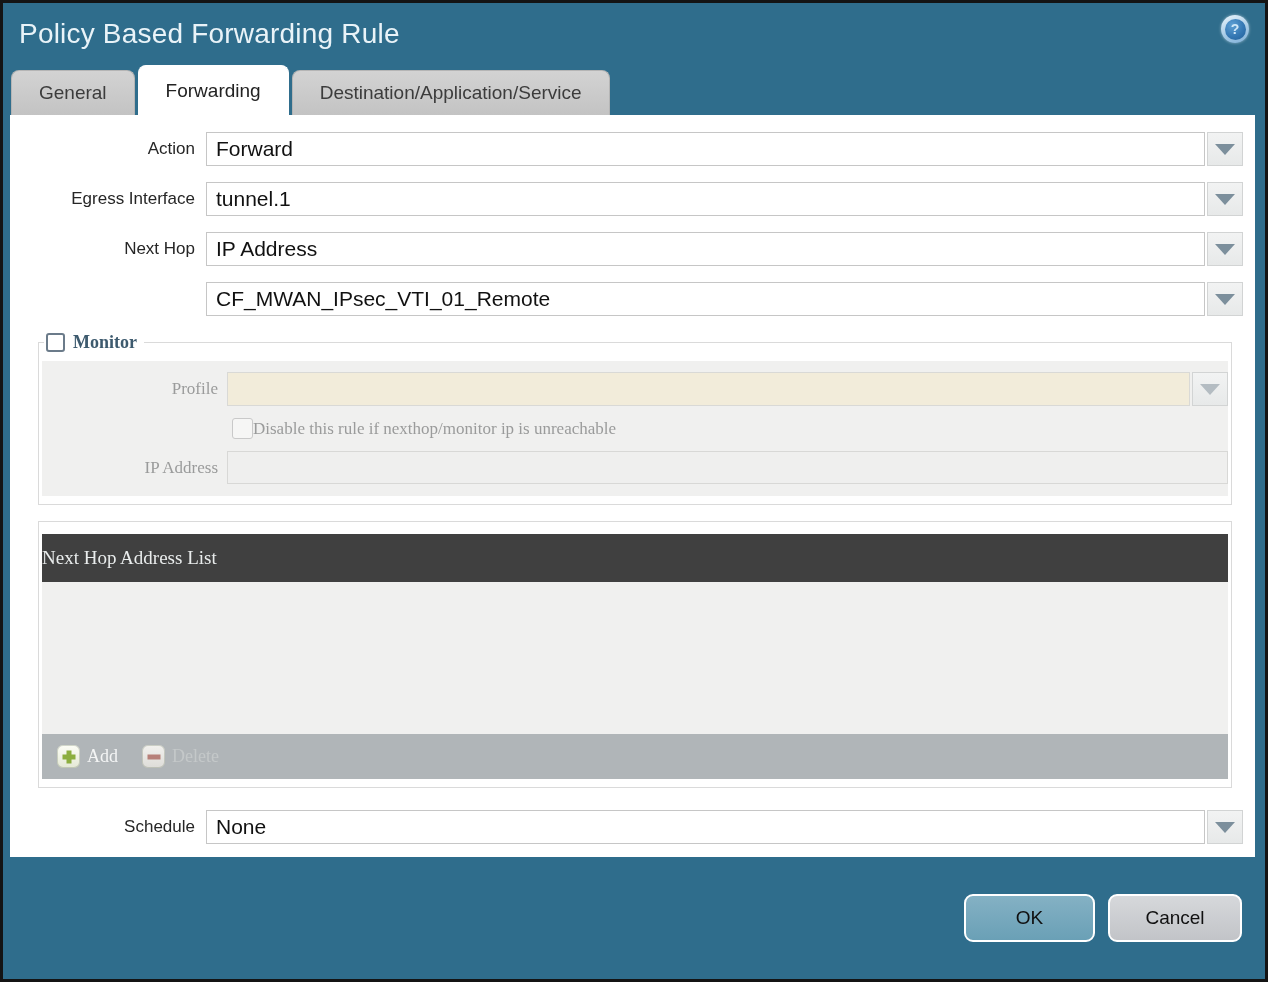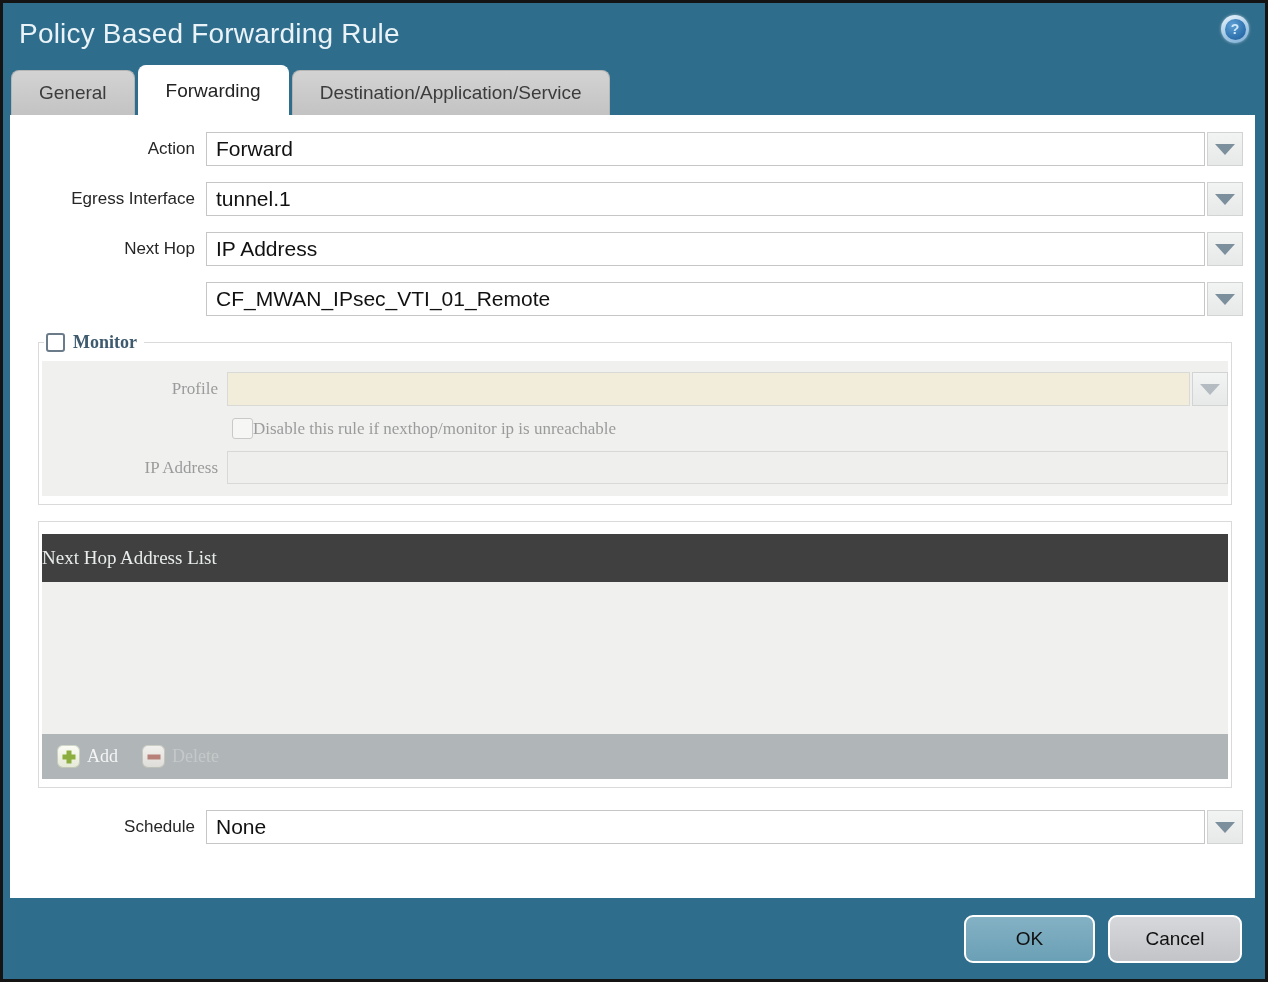--- a/index.html
+++ b/index.html
@@ -193,21 +193,21 @@
   .tool-icon.plus::after  { width: 5px; height: 13px; }
   .tool-icon.minus { background: linear-gradient(#f2f1ee, #dddcd8); }
   .tool-icon.minus::before { width: 13px; height: 5px; background: #b78079; }
   .tool-label { font-size: 18px; color: #f4f5f5; }
   .toolbtn.disabled .tool-label { color: #c4c8c9; }
 
   .schedule-row { margin-top: 22px; }
 
   
   .footer {
-    height: 81px; flex: 0 0 auto;
+    height: 122px; flex: 0 0 auto;
     display: flex; align-items: center; justify-content: flex-end;
     padding-right: 23px; gap: 13px;
   }
   .btn {
     height: 48px; border-radius: 9px;
     border: 2px solid #ffffff;
     font-size: 19px; color: #101010;
     display: flex; align-items: center; justify-content: center;
     cursor: pointer;
     font-family: "Liberation Sans", sans-serif;

